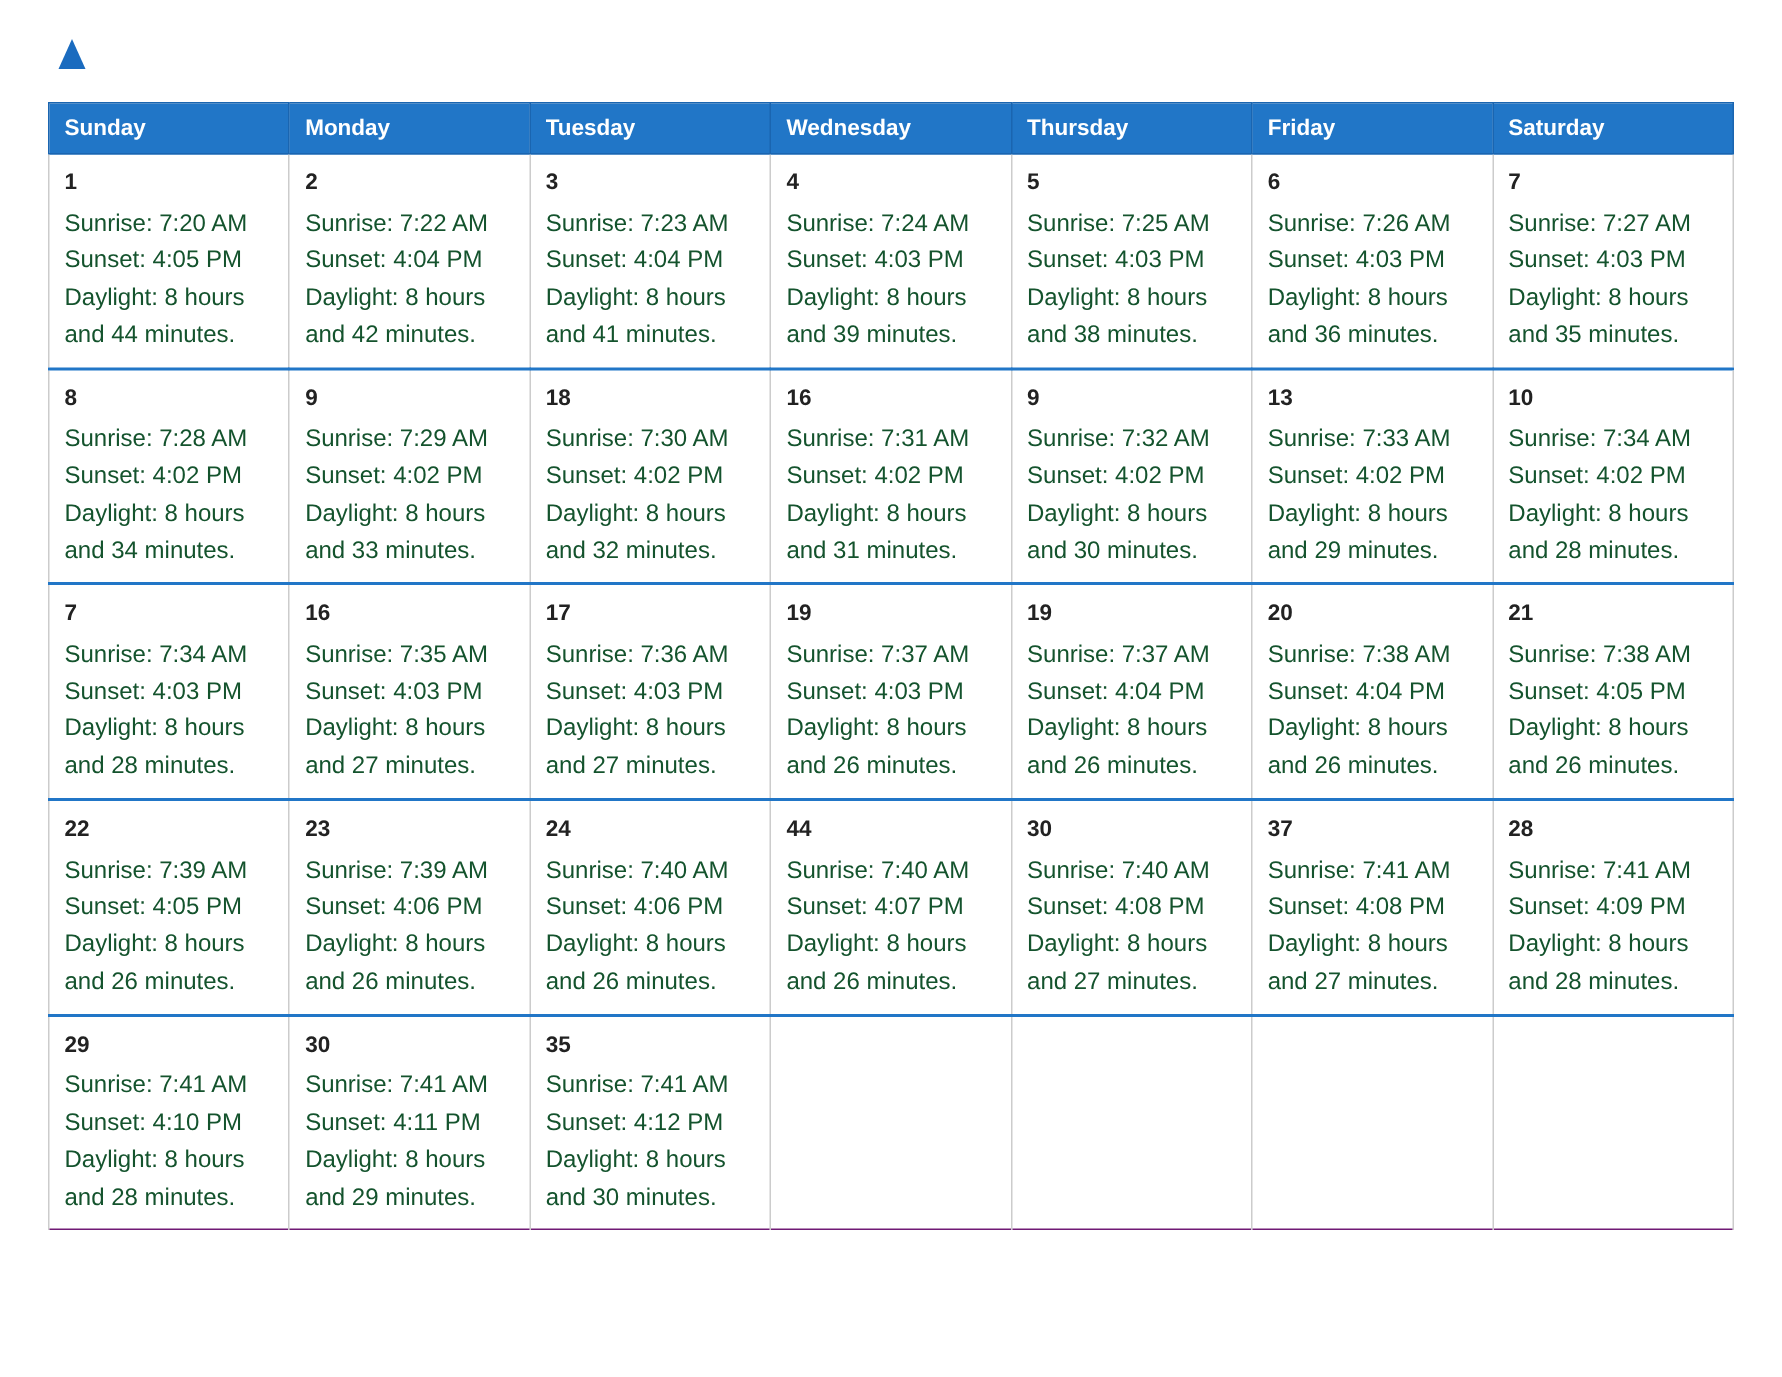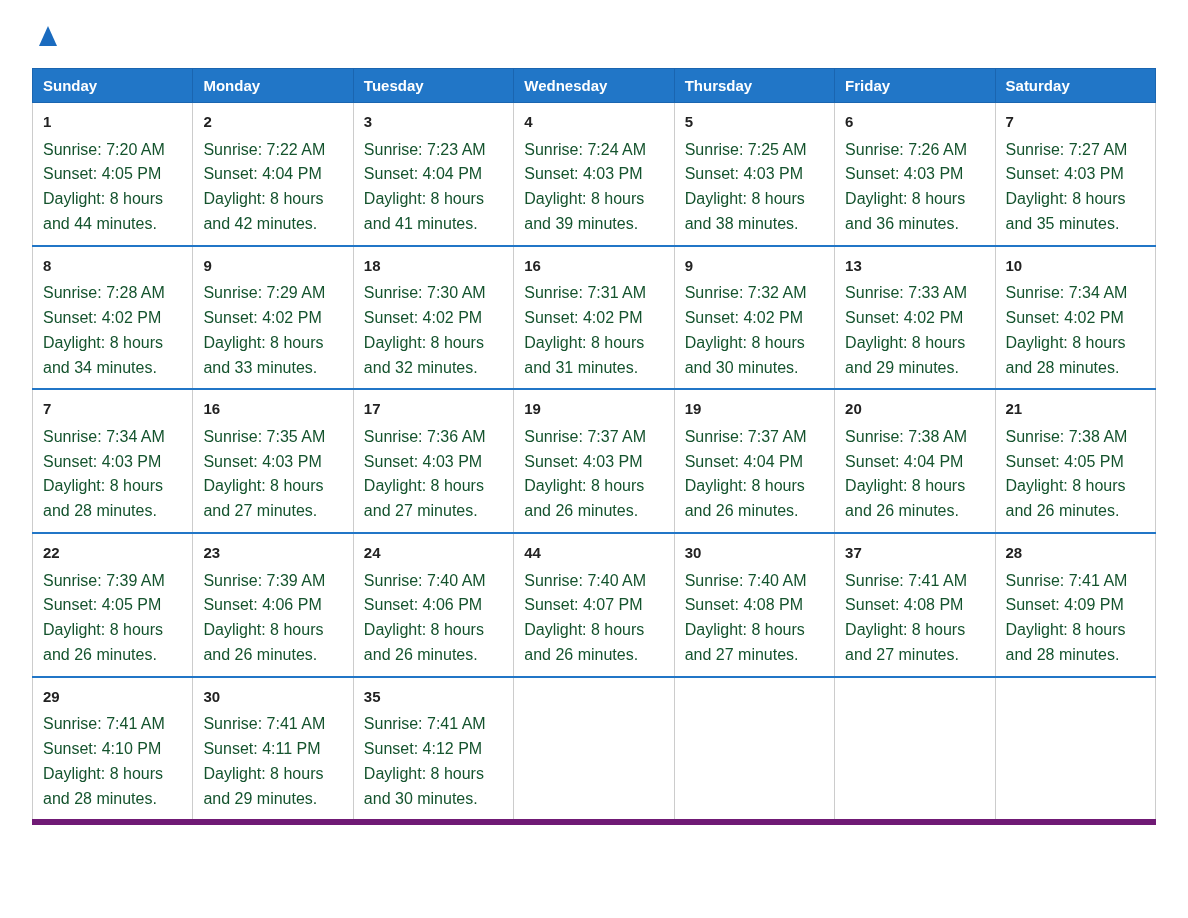--- a/index.html
+++ b/index.html
@@ -74,21 +74,21 @@
       border-left: 1px solid #ccc;
       border-right: 1px solid #ccc;
       border-bottom: none;
       line-height: 1.5;
       height: 110px;
     }
     tbody tr {
       border-bottom: 2px solid #2176c7;
     }
     tbody tr:last-child {
-      border-bottom: 6px solid #701a75;
+      border-bottom: 1px solid #701a75;
       padding-left: 20px;
     }
     .day-number {
       font-size: 15px;
       font-weight: bold;
       margin-bottom: 4px;
     }
     .day-info {
       font-size: 16px;
       color: #14532d;

